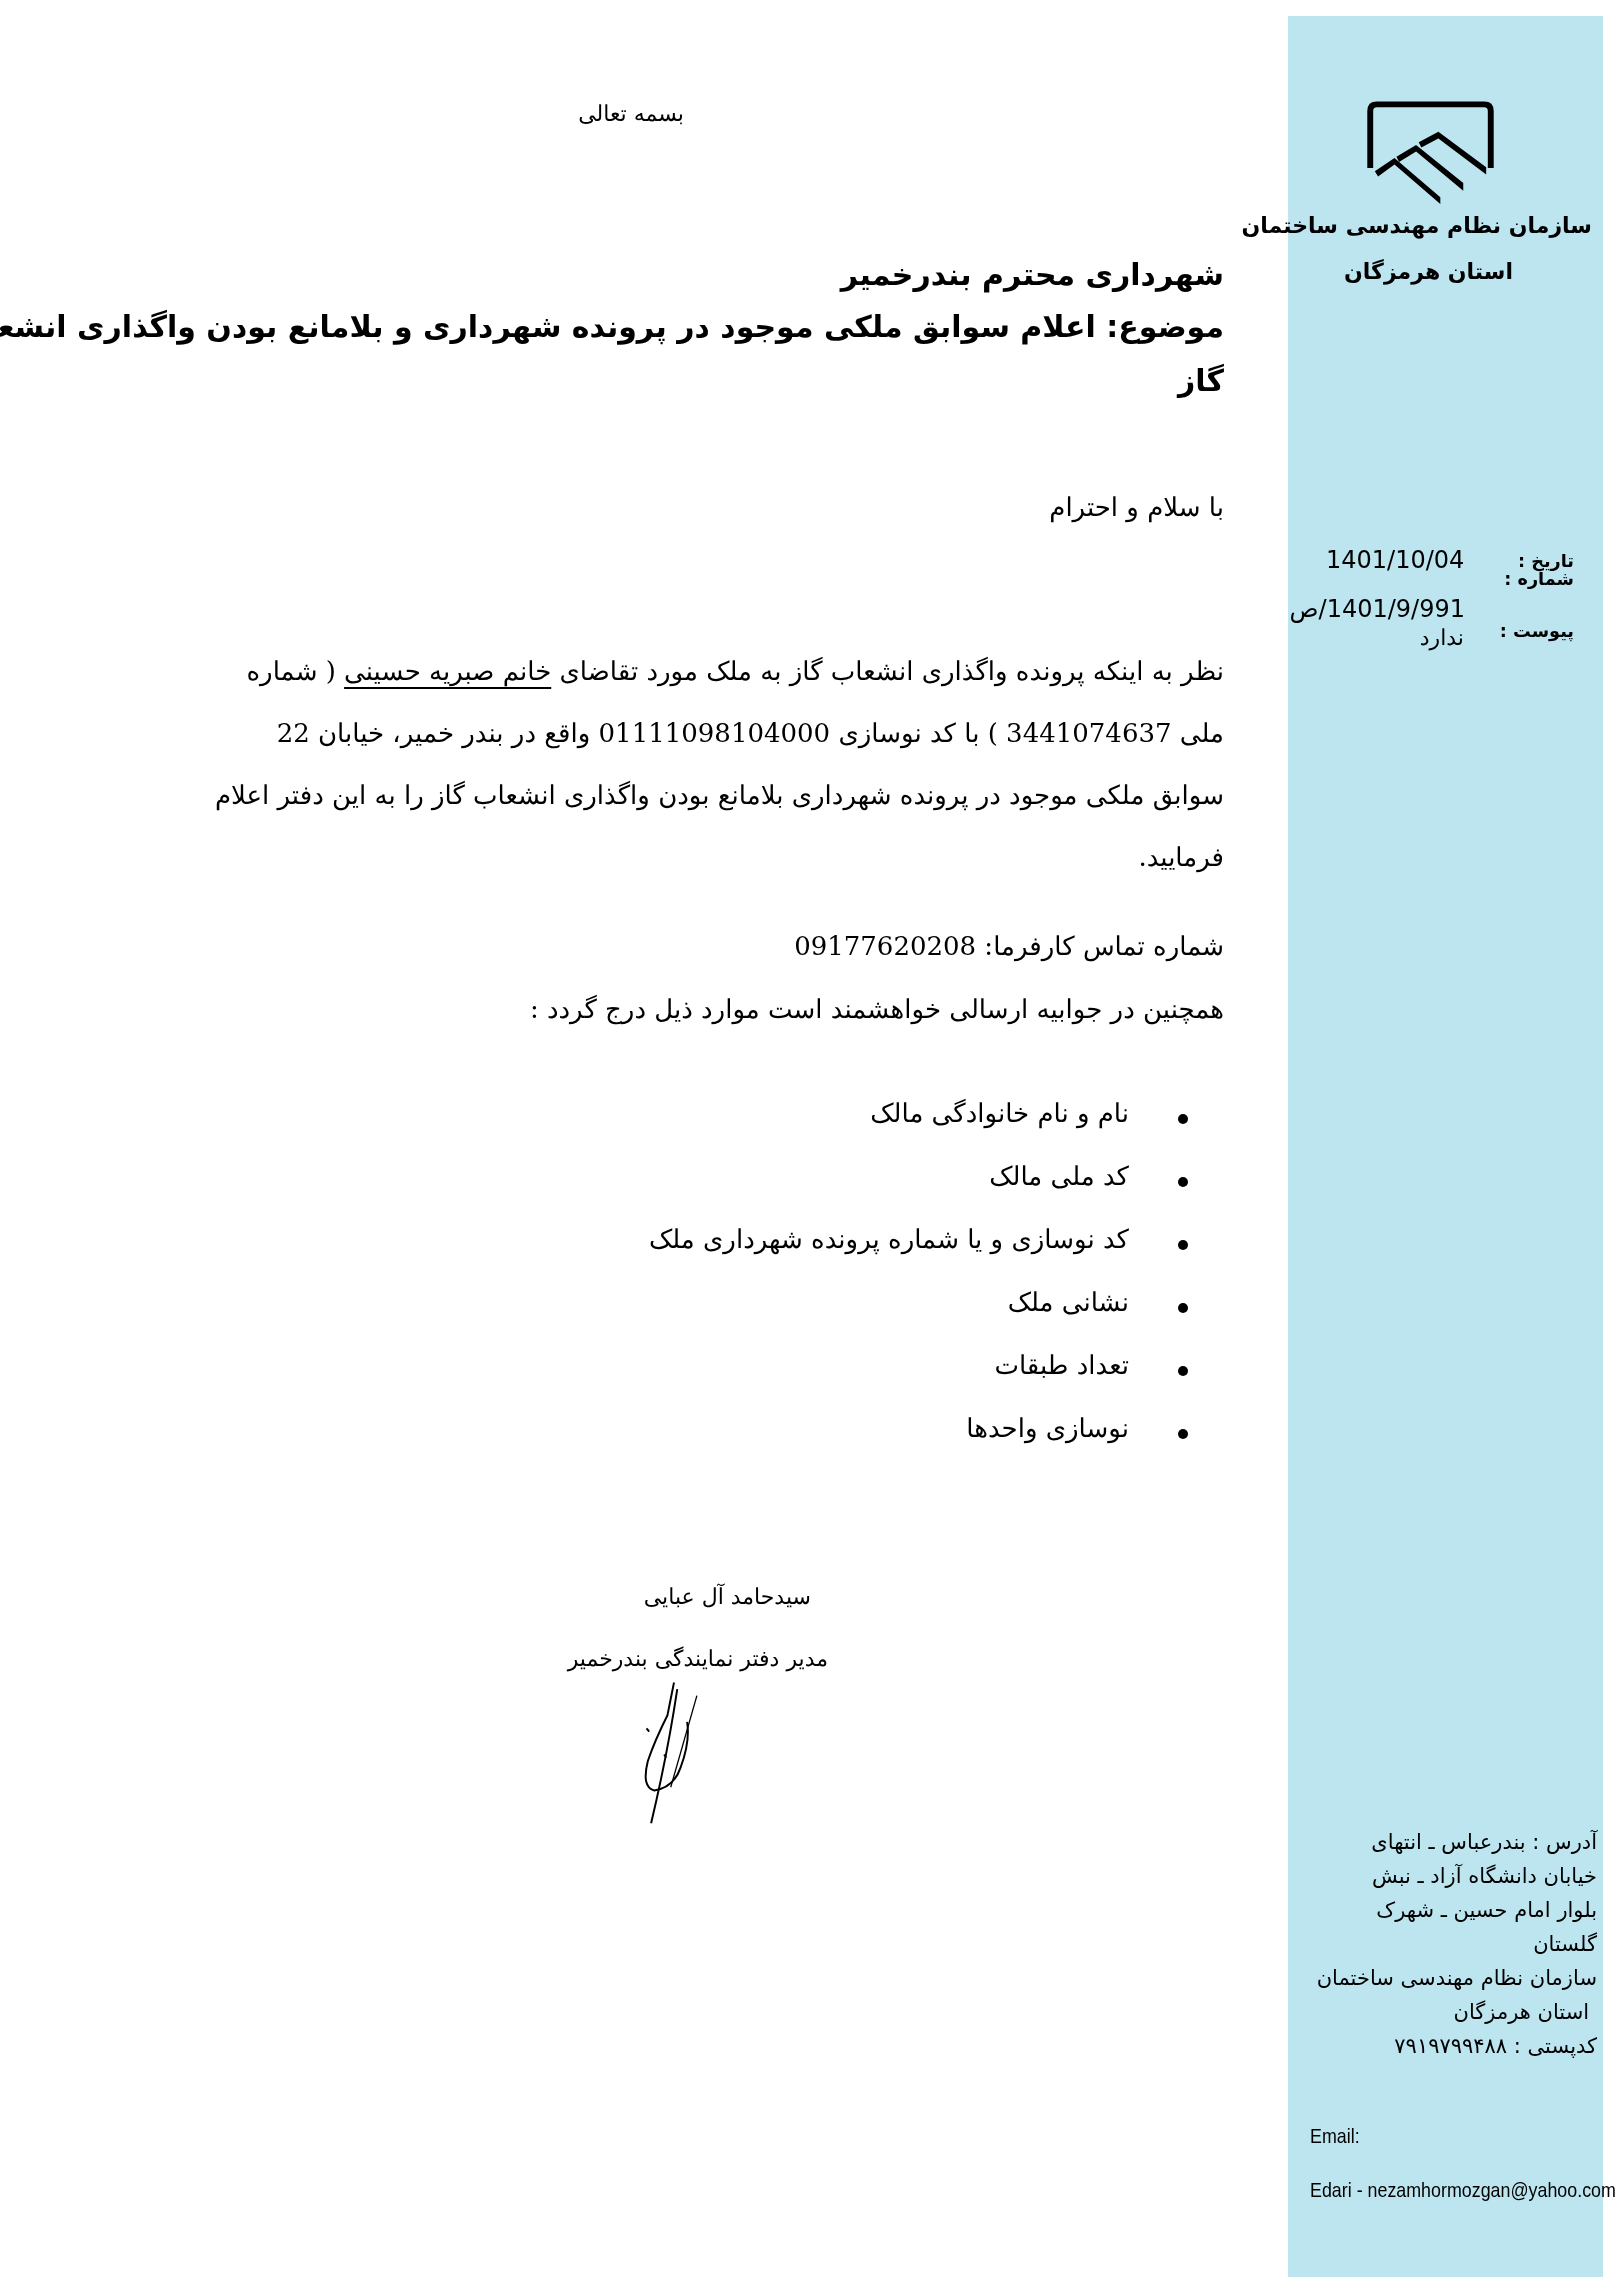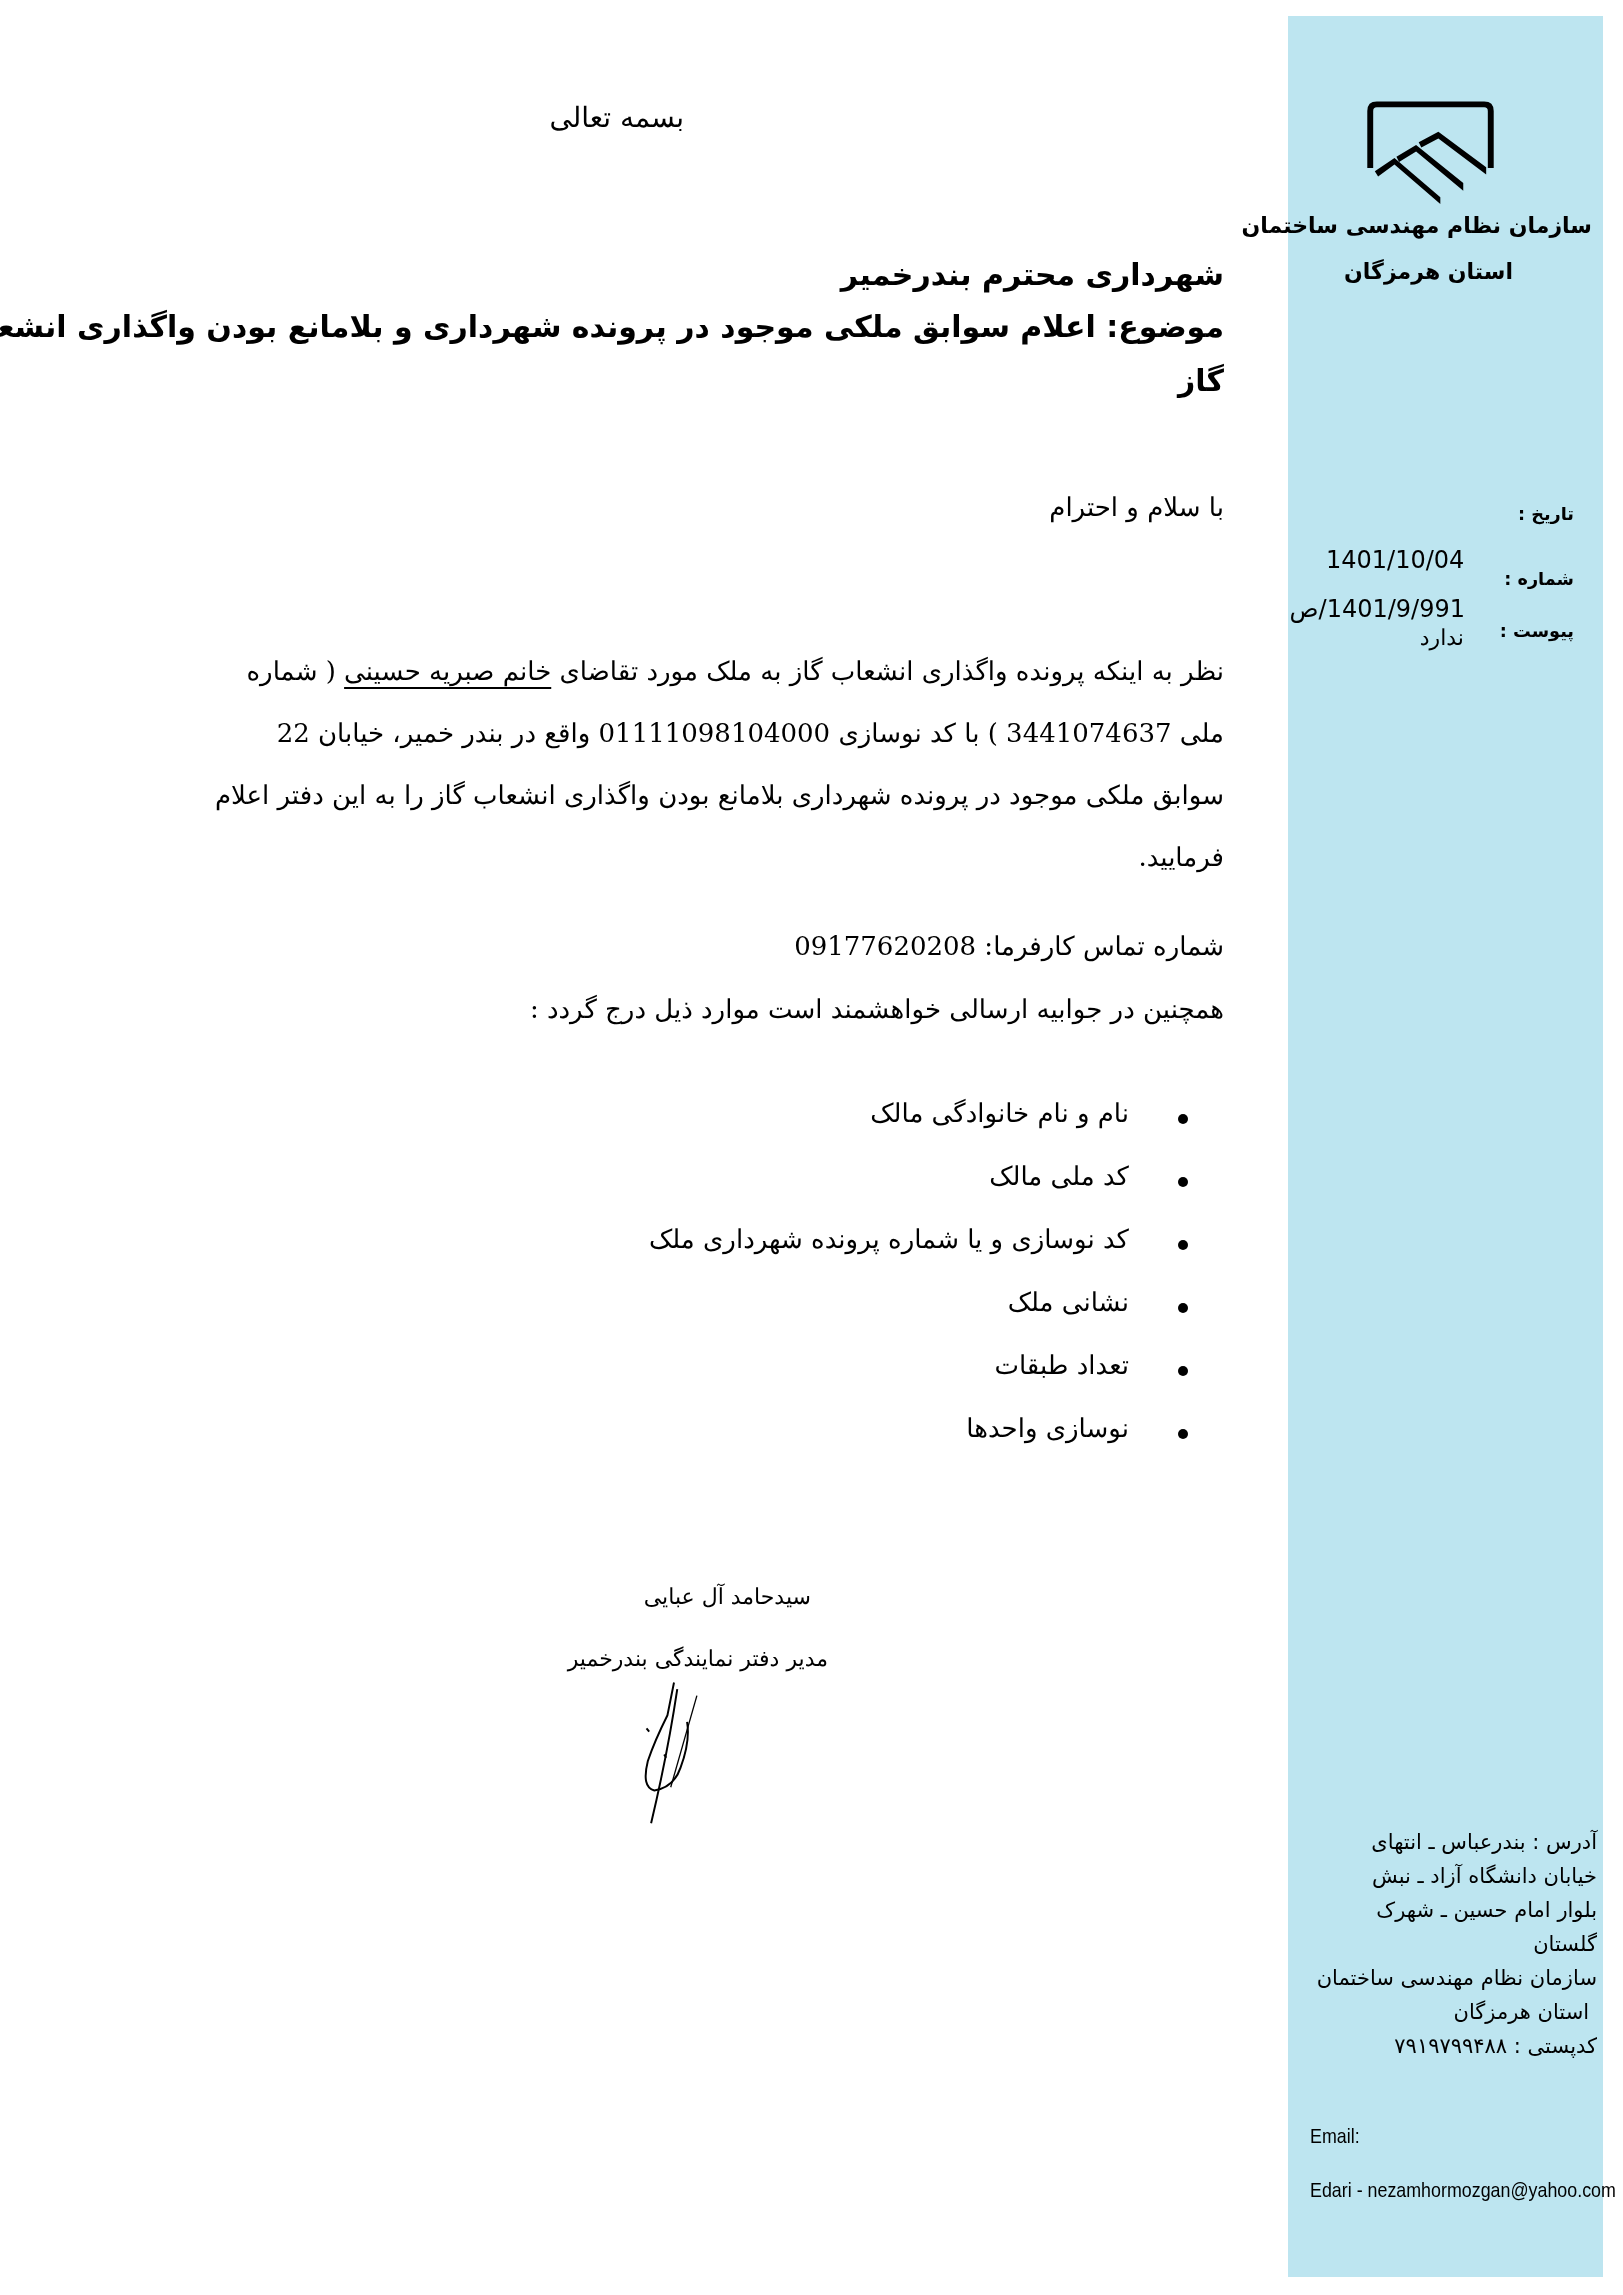--- a/index.html
+++ b/index.html
@@ -11,21 +11,21 @@
   
   #sidebar { left:1288px; top:15.7px; width:315px; height:2261px; background:#bde5f0; }
   #logo { left:1365px; top:99px; width:131px; height:105px; }
   .org-title { font-family:"DejaVu Sans", sans-serif; font-weight:bold; font-size:22px; white-space:nowrap; }
   .meta-label { font-family:"DejaVu Sans", sans-serif; font-weight:bold; font-size:17.7px; white-space:nowrap; }
   .meta-value { font-family:"DejaVu Sans", sans-serif; font-size:24px; white-space:nowrap;margin-top:24px; }
   .addr { font-family:"DejaVu Sans", sans-serif; font-size:21px; line-height:34px; white-space:nowrap; }
   .email { font-family:"Liberation Sans", sans-serif; font-size:21px; white-space:nowrap; transform:scaleX(0.85); transform-origin:left; }
 
   
-  .bismillah { font-size:28px; white-space:nowrap; }
+  .bismillah { font-size:22px; white-space:nowrap; }
   .recipient, .subject { font-family:"DejaVu Sans", sans-serif; font-weight:bold; font-size:30px; white-space:nowrap; }
   .para-line { font-size:26px; white-space:nowrap; }
   .underline { text-decoration:underline; text-underline-offset:6.5px; }
   .bullets { list-style:none; margin:0; padding:0; }
   .bullets li { font-size:26px; height:63px; white-space:nowrap; position:relative; padding-right:59px; }
   .bullets li .dot { position:absolute; right:0; top:15.7px; width:10.5px; height:10.5px; border-radius:50%; background:#000; }
   .sig { font-size:22px; white-space:nowrap; }
 </style>
 </head>
 <body>
@@ -35,21 +35,21 @@
 <svg id="logo" class="abs" viewBox="0 0 200 160">
   <path d="M8 105 V18 Q8 8 18 8 H182 Q192 8 192 18 V105" fill="none" stroke="#000" stroke-width="9"></path>
   <path d="M15 110 L45 90 L115 150 L115 160 L45 100 L20 118 Z" fill="#000"></path>
   <path d="M48 88 L78 70 L150 128 L150 140 L78 80 L52 96 Z" fill="#000"></path>
   <path d="M82 66 L112 50 L185 104 L185 115 L112 60 L86 74 Z" fill="#000"></path>
 </svg>
 
 <div class="abs rtl org-title" style="right:31px; top:213px;">سازمان نظام مهندسی ساختمان</div>
 <div class="abs rtl org-title" style="right:110px; top:259px;">استان هرمزگان</div>
 
-<div class="abs rtl meta-label" style="right:49px; top:504px;text-align:center;">تاریخ :</div>
+<div class="abs rtl meta-label" style="right:49px; top:551px;text-align:center;">تاریخ :</div>
 <div class="abs meta-value" style="left:1326px; top:522px;">1401/10/04</div>
 <div class="abs rtl meta-label" style="right:49px; top:569px;">شماره :</div>
 <div class="abs rtl meta-value" style="right:158px; top:571px;">1401/9/991/ص</div>
 <div class="abs rtl meta-label" style="right:49px; top:621px;">پیوست :</div>
 <div class="abs rtl" style="right:159px; top:625px; font-size:22px;">ندارد</div>
 
 <div class="abs rtl" style="right:26px; top:1825px; width:288px;">
   <div class="addr">آدرس : بندرعباس ـ انتهای</div>
   <div class="addr">خیابان دانشگاه آزاد ـ نبش</div>
   <div class="addr">بلوار امام حسین ـ شهرک</div>

